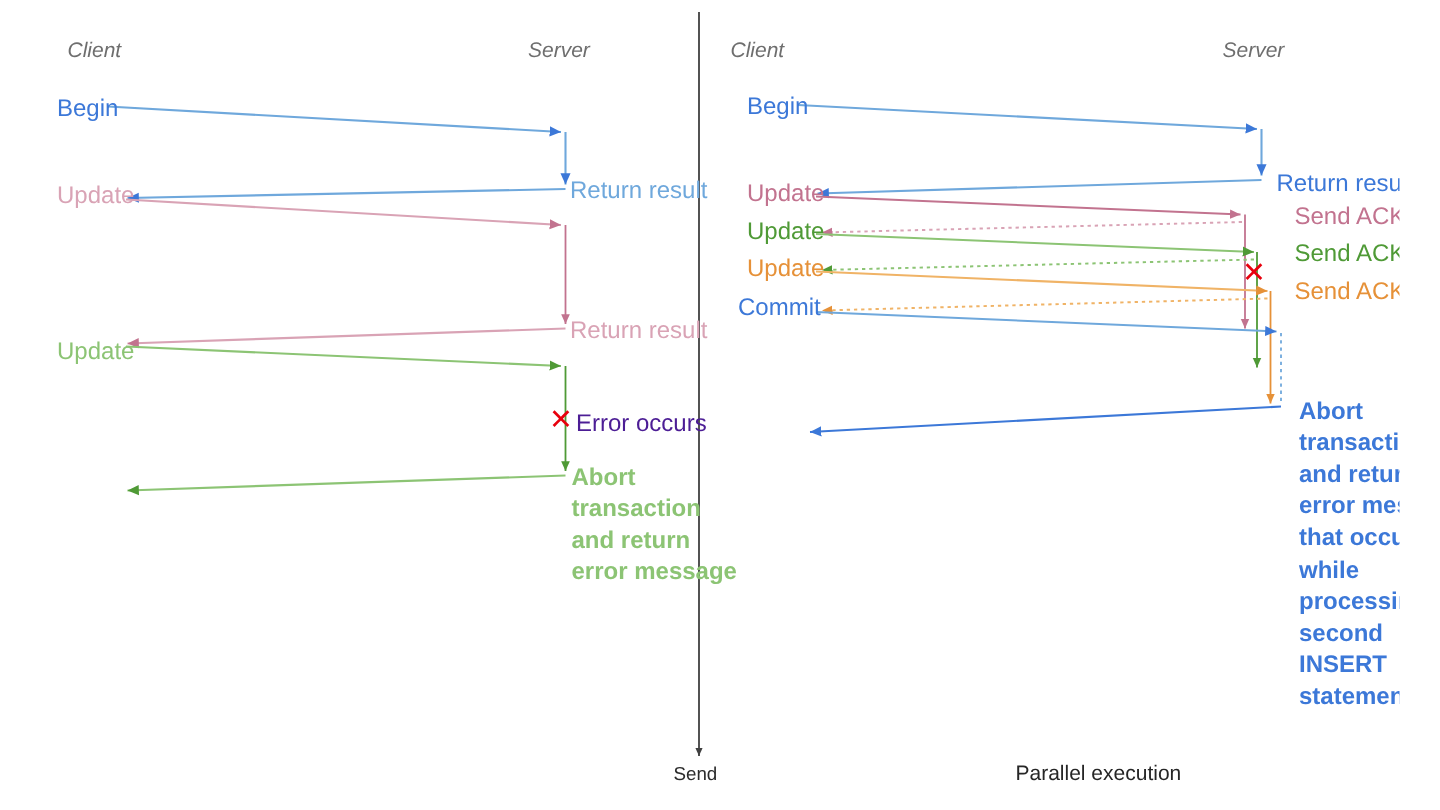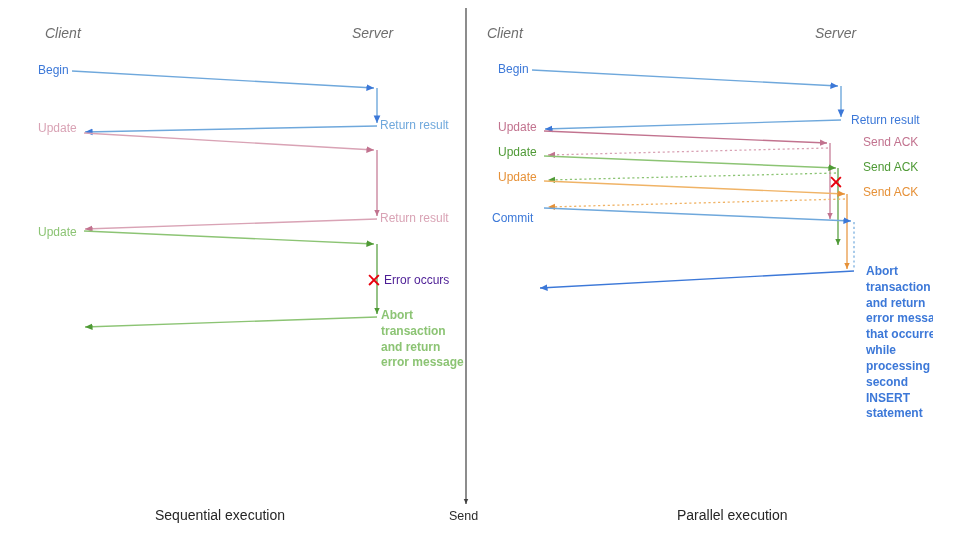--- a/index.html
+++ b/index.html
@@ -4,21 +4,21 @@
 <style>
   html,body{margin:0;padding:0;background:#ffffff;}
   #stage{
     position:relative;width:933px;height:540px;background:#ffffff;overflow:hidden;
     font-family:"Liberation Sans","DejaVu Sans",sans-serif;
     border-radius:30px;
   }
   #stage svg{position:absolute;left:0;top:0;width:960px;height:540px;}
   .lbl{position:absolute;white-space:pre;line-height:1.22;}
   .actor{font-style:italic;font-size:14px;color:#6e6e6e;}
-  .msg{font-size:12px;}
+  .msg{font-size:16px;}
   .caption{font-size:14px;color:#262626;}
   .timelbl{font-size:12.5px;color:#2b2b2b;}
   .xmark{position:absolute;font-size:19px;font-weight:bold;color:#e8000d;
          font-family:"Liberation Sans","DejaVu Sans",sans-serif;line-height:1;}
   .multi{line-height:1.32;font-weight:bold;}
 </style>
 </head>
 <body>
 
 <div id="stage">
@@ -134,34 +134,33 @@
   <div class="lbl msg" style="left:38px;top:225px;color:#8cc474;">Update</div>
 
   <div class="xmark" style="left:366px;top:271px;">✕</div>
   <div class="lbl msg" style="left:384px;top:273px;color:#4c1d95;">Error occurs</div>
 
   <div class="lbl msg multi" style="left:381px;top:308px;color:#8cc474;">Abort
 transaction
 and return
 error message</div>
 
-  <div class="lbl caption" style="left:155px;top:507px;">Sequential execution</div>
 
   <div class="lbl actor" style="left:487px;top:25px;">Client</div>
   <div class="lbl actor" style="left:815px;top:25px;">Server</div>
 
   <div class="lbl msg" style="left:498px;top:62px;color:#3c78d8;">Begin</div>
   <div class="lbl msg" style="left:851px;top:113px;color:#3c78d8;">Return result</div>
   <div class="lbl msg" style="left:498px;top:120px;color:#c2738f;">Update</div>
   <div class="lbl msg" style="left:863px;top:135px;color:#c2738f;">Send ACK</div>
   <div class="lbl msg" style="left:498px;top:145px;color:#4f9a36;">Update</div>
   <div class="lbl msg" style="left:863px;top:160px;color:#4f9a36;">Send ACK</div>
   <div class="lbl msg" style="left:498px;top:170px;color:#e69138;">Update</div>
   <div class="lbl msg" style="left:863px;top:185px;color:#e69138;">Send ACK</div>
-  <div class="lbl msg" style="left:492px;top:211px;color:#3c78d8;">Commit</div>
+  <div class="lbl msg" style="left:492px;top:196px;color:#3c78d8;">Commit</div>
 
   <div class="xmark" style="left:828px;top:173px;">✕</div>
 
   <div class="lbl msg multi" style="left:866px;top:264px;color:#3c78d8;">Abort
 transaction
 and return
 error message
 that occurred
 while
 processing

